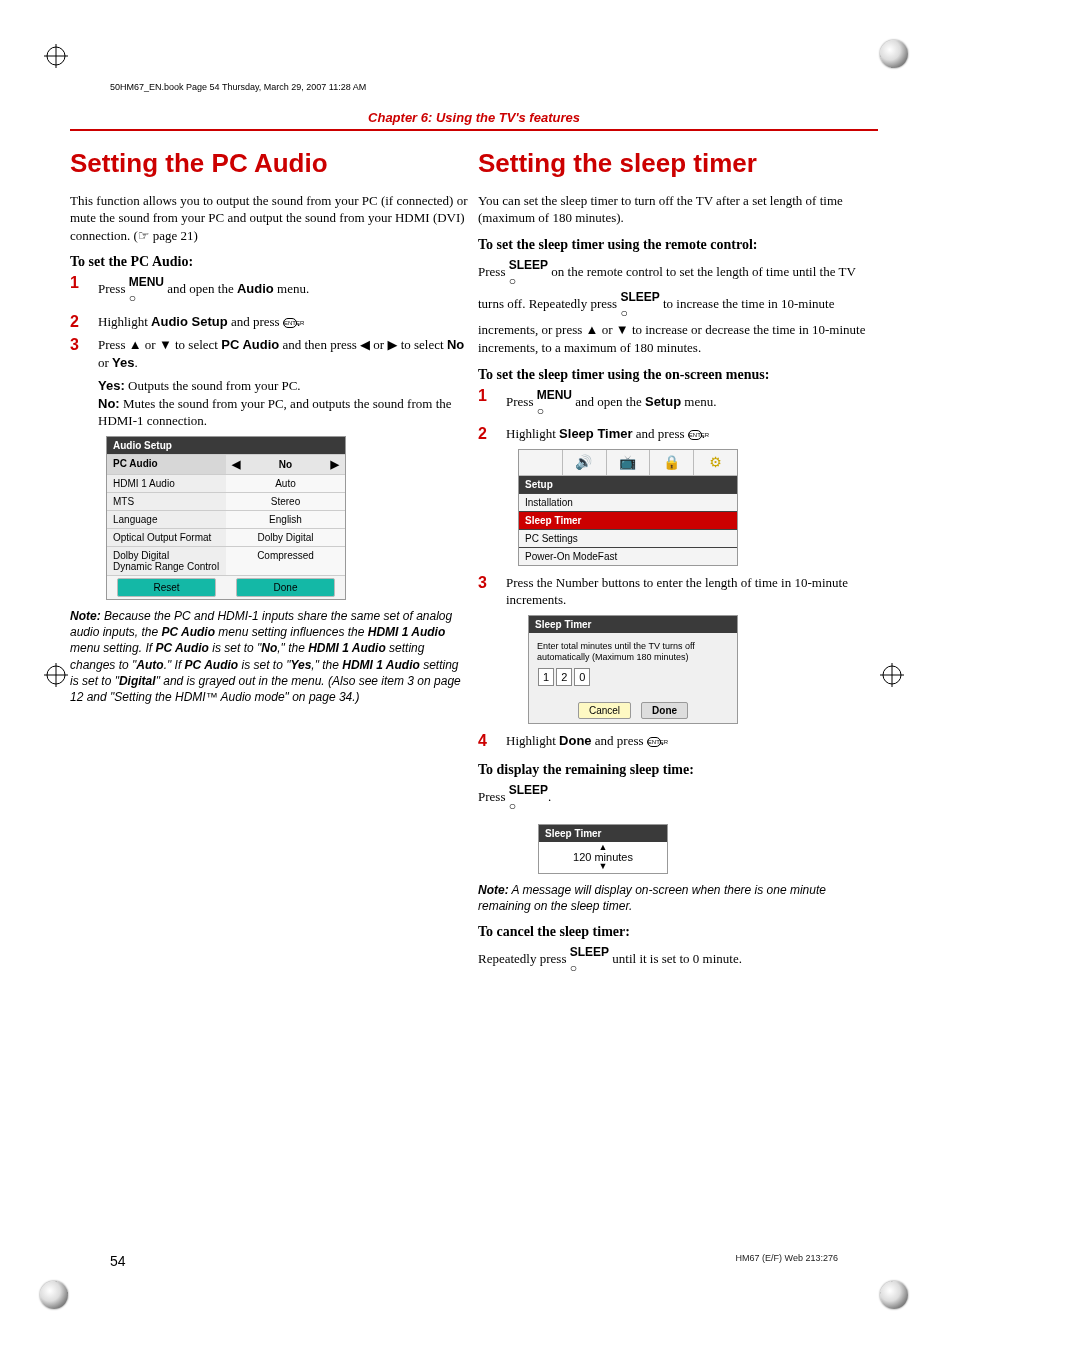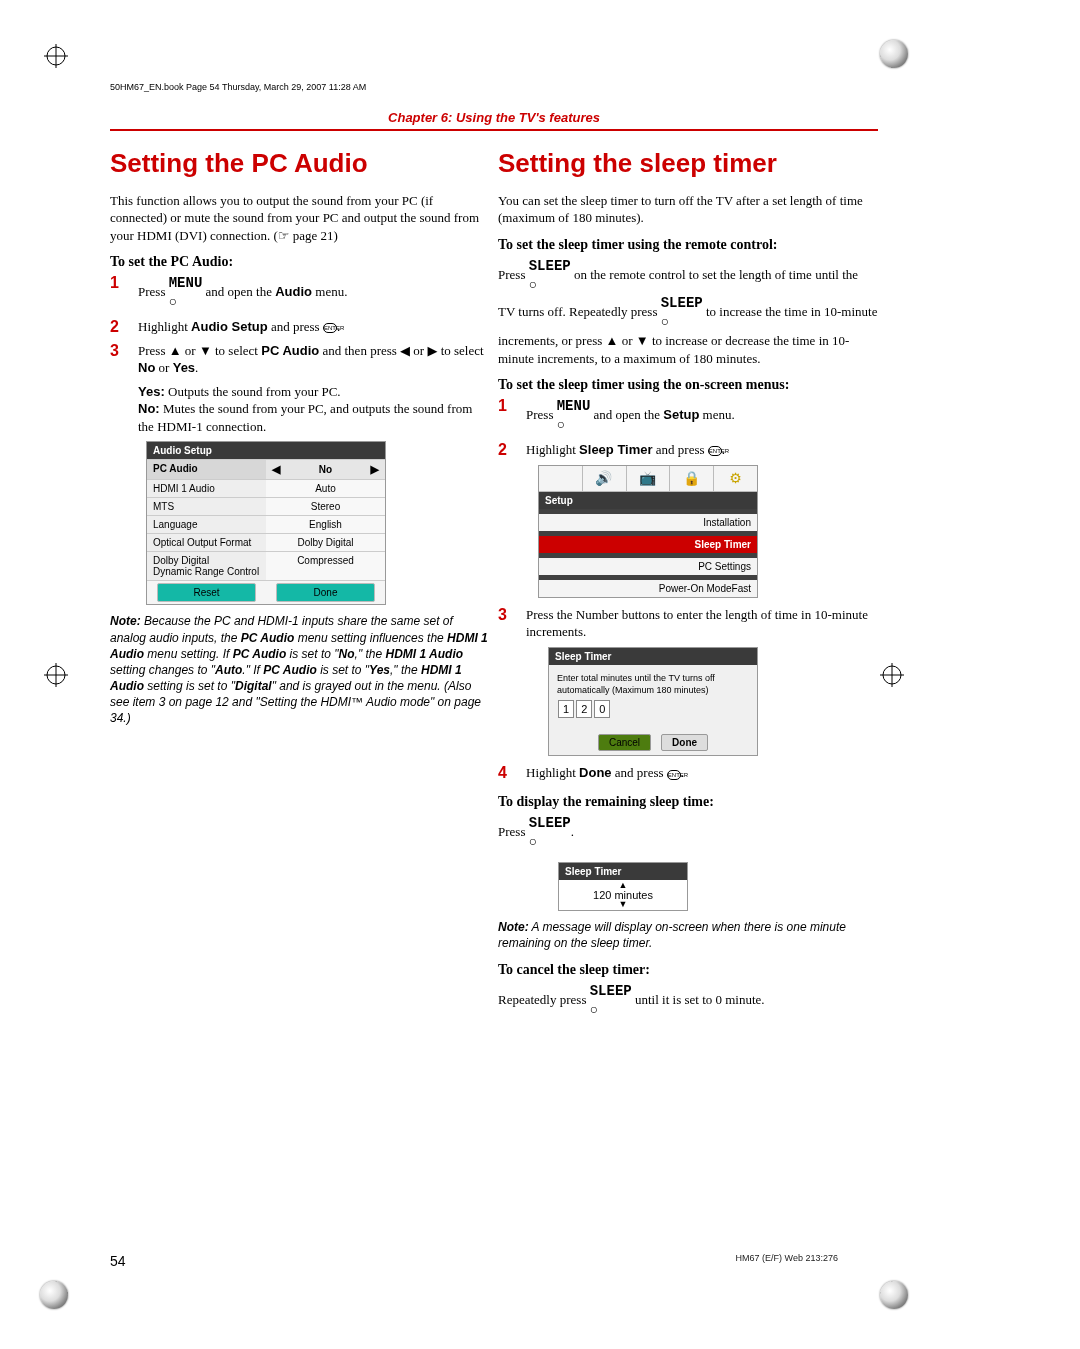--- a/index.html
+++ b/index.html
@@ -1,17 +1,17 @@
 <!DOCTYPE html>
 <html><head>
 <meta charset="utf-8">
 <style>
   * { box-sizing: border-box; margin: 0; padding: 0; }
   body { font-family: "Times New Roman", serif; font-size: 14px; color: #000; width:1080px; height:1349px; position:relative; background:#fff; }
-  .page { width:948px; height:1349px; position:relative; padding:60px 70px 40px 110px;border-radius:29px;}
+  .page { width:948px; height:1349px; position:relative; padding:60px 70px 40px 70px;border-radius:29px;}
   .registration { position:absolute; width:24px; height:24px; }
   .registration svg { width:24px; height:24px; display:block; }
   .reg-tl { top:44px; left:44px; }
   .reg-tr { top:44px; right:44px; }
   .reg-bl { bottom:44px; left:44px; }
   .reg-br { bottom:44px; right:44px; }
   .reg-ml { top:50%; left:44px; transform:translateY(-50%);}
   .reg-mr { top:50%; right:44px; transform:translateY(-50%);}
   .corner-orb { position:absolute; width:28px; height:28px; border-radius:50%; background: radial-gradient(circle at 35% 35%, #fff, #ddd 40%, #888 70%, #444 100%); box-shadow:0 0 2px #666; }
   .orb-tr { top:40px; right:40px; }
@@ -24,48 +24,48 @@
   .h1 { font-family: Arial, sans-serif; font-weight:bold; font-size:26px; color:#c00; margin-bottom:14px; line-height:1.1;}
   .body { font-size:13px; line-height:1.35; margin-bottom:10px;}
   .subhead { font-weight:bold; font-size:14px; margin:8px 0 4px 0;}
   .step { display:flex; gap:12px; margin-bottom:6px; align-items:flex-start;}
   .step-num { font-family: Arial, sans-serif; font-weight:bold; color:#c00; font-size:16px; width:16px; flex-shrink:0; line-height:1.1;}
   .step-text { font-size:13px; line-height:1.35; flex:1;}
   .bold-sans { font-family: Arial, sans-serif; font-weight:bold;}
   .note { font-family: Arial, sans-serif; font-style:italic; font-size:12px; line-height:1.35; margin-top:8px;}
   .note .nb { font-weight:bold;}
   .note .nbup { font-weight:bold; font-style:italic;}
-  .icon-menu { display:inline-block; font-family:Liberation Mono, monospace; font-size:14px; font-weight:bold; vertical-align:middle;}
+  .icon-menu { display:inline-block; font-family:Liberation Sans, sans-serif; font-size:12px; font-weight:bold; vertical-align:middle;}
   .btn-icon { display:inline-block; width:14px; height:10px; border:1px solid #000; border-radius:6px; font-size:6px; font-family:Arial,sans-serif; text-align:center; line-height:9px; vertical-align:middle;}
   .triangle { display:inline-block; font-size:11px; vertical-align:middle;}
   .osd { font-family: Arial, sans-serif; font-size:10px; margin:6px auto 8px 36px; width:240px; border:1px solid #999; background:#f5f5f5;}
   .osd-title { background:#3a3a3a; color:#fff; font-weight:bold; padding:3px 6px;}
   .osd-row { display:flex; border-top:1px solid #ccc;}
   .osd-row > div { padding:3px 6px;}
   .osd-row .lbl { flex:1; background:#eee;}
   .osd-row .val { flex:1; text-align:center; background:#f8f8f8;}
   .osd-row.selected .lbl { background:#d7d7d7; font-weight:bold;}
   .osd-row.selected .val { background:#e6e6e6; font-weight:bold; display:flex; justify-content:space-between; align-items:center;}
   .osd-footer { display:flex; border-top:1px solid #ccc;}
   .osd-footer div { flex:1; text-align:center; padding:3px; background:#eee;}
   .osd-footer .btn { background:#14b8a6; border:1px solid #bbb; margin:2px 10px; border-radius:2px;}
   .setup-osd { width:220px; margin:6px auto 8px 40px; font-family:Arial,sans-serif; font-size:10px; border:1px solid #999;}
   .setup-tabs { display:flex; height:26px; background:#f4f4f4; border-bottom:1px solid #bbb;}
   .setup-tabs div { flex:1; border-right:1px solid #bbb; display:flex; align-items:center; justify-content:center;}
   .setup-tabs div:last-child { border-right:none;}
   .tab-icon { font-size:14px; color:#c9a400;}
   .setup-title { background:#3a3a3a; color:#fff; font-weight:bold; padding:3px 6px;}
-  .setup-row { padding:3px 6px; border-top:5px solid #404040; background:#f4f4f4; display:flex; justify-content:flex-end;}
+  .setup-row { padding:3px 6px; border-top:1px solid #404040; background:#f4f4f4; display:flex; justify-content:flex-start;}
   .setup-row.sel { background:#c00; color:#fff; font-weight:bold;}
   .sleep-osd { width:210px; margin:6px auto 8px 50px; font-family:Arial,sans-serif; font-size:10px; border:1px solid #999; background:#f0f0f0;}
   .sleep-osd .osd-title { padding:3px 6px;}
   .sleep-body { padding:8px; text-align:left; font-size:9px; line-height:1.3;}
   .digit-box { display:inline-block; border:1px solid #888; background:#fff; padding:1px 4px; margin:4px 1px; font-size:11px;}
   .sleep-foot { display:flex; padding:4px; gap:10px; justify-content:center;}
-  .sleep-foot div { border:1px solid #999; background:#4d7c0f; padding:2px 10px; border-radius:2px; font-size:10px;}
+  .sleep-foot div { border:1px solid #999; background:#fef9c3; padding:2px 10px; border-radius:2px; font-size:10px;}
   .sleep-foot .done { background:#ddd; font-weight:bold;}
   .mini-osd { width:130px; margin:6px auto 8px 60px; font-family:Arial,sans-serif; font-size:11px; border:1px solid #999;}
   .mini-osd .osd-title { padding:3px 6px; font-size:10px;}
   .mini-body { text-align:center; padding:2px; background:#fff;}
   .mini-body .arr { font-size:9px; line-height:0.8;}
   .footer { position:absolute; bottom:80px; left:110px; right:110px; display:flex; justify-content:space-between; font-family:Arial,sans-serif;}
   .page-no { font-weight:normal; font-size:14px;}
   .foot-code { font-size:9px; color:#222;}
   .indent-sub { margin-left:28px; font-size:13px; line-height:1.35; margin-bottom:6px;}
 </style>

